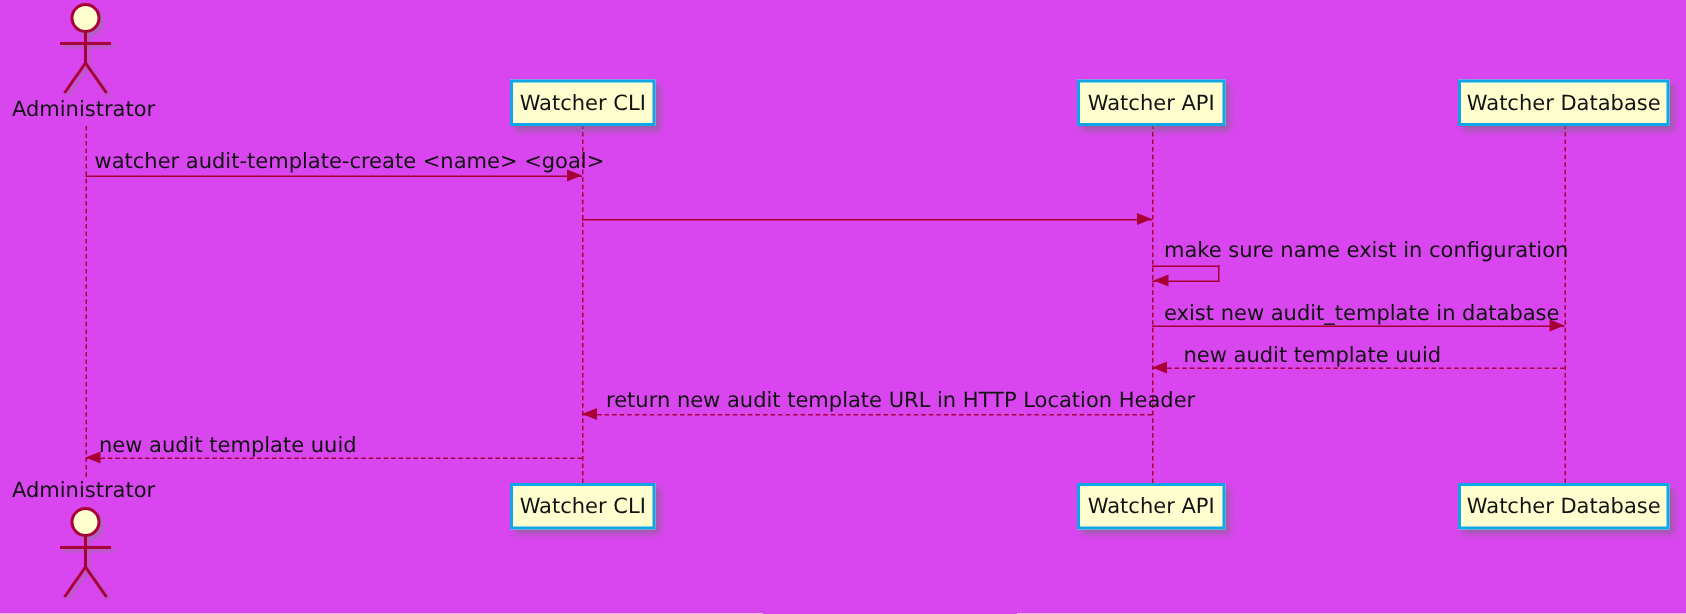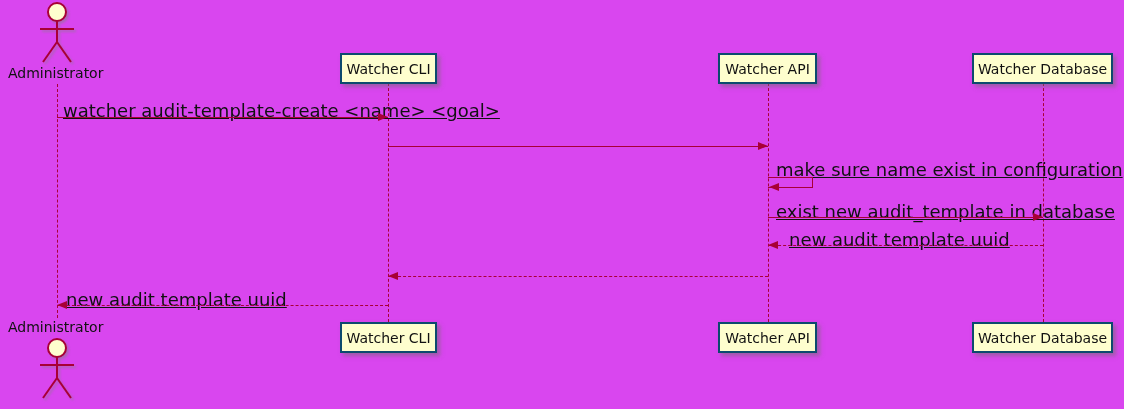--- a/index.html
+++ b/index.html
@@ -3,27 +3,27 @@
 <meta charset="utf-8">
 <style>
   html,body { margin:0; padding:0; background:#ffffff; }
   .stage {
     position:relative; width:1124px; height:409px; background:#d946ef;
     font-family:"DejaVu Sans","Liberation Sans",sans-serif; color:#111; overflow:hidden;
   }
   .lifeline { position:absolute; width:0; border-left:1px dashed #a80036; }
   .pbox {
     position:absolute; box-sizing:border-box; height:31px;
-    background:#fefece; border:2px solid #0c4a6e;
+    background:#fefece; border:2px solid #0ea5e9;
     box-shadow:3px 3px 4px rgba(110,110,110,.55);
     display:flex; align-items:center; justify-content:center;
     font-size:14px; white-space:nowrap;
   }
   .actor-label { position:absolute; font-size:14px; white-space:nowrap; }
-  .msg-label { position:absolute; font-size:18px; white-space:nowrap;text-decoration:underline; }
+  .msg-label { position:absolute; font-size:14px; white-space:nowrap; }
   .line { position:absolute; height:0; border-top:1px solid #a80036; }
   .line.dashed { border-top-style:dashed; }
   .arr { position:absolute; width:0; height:0; border-top:4px solid transparent; border-bottom:4px solid transparent; }
   .arr.right { border-left:10px solid #a80036; }
   .arr.left  { border-right:10px solid #a80036; }
   .selfloop { position:absolute; box-sizing:border-box; border:1px solid #a80036; border-left:none; }
   svg.actor-fig { position:absolute; filter:drop-shadow(2px 2px 1px rgba(130,130,130,.5)); }
   svg.actor-fig * { stroke:#a80036; stroke-width:2; fill:none; }
   svg.actor-fig circle { fill:#fefece; }
 </style>
@@ -75,20 +75,21 @@
   <div class="arr left" style="left:769px; top:183px;"></div>
 
   <div class="msg-label" style="left:776px; top:201px;">exist new audit_template in database</div>
   <div class="line" style="left:768px; top:217px; width:275px;"></div>
   <div class="arr right" style="left:1033px; top:213px;"></div>
 
   <div class="msg-label" style="left:789px; top:229px;">new audit template uuid</div>
   <div class="line dashed" style="left:768px; top:245px; width:275px;"></div>
   <div class="arr left" style="left:768px; top:241px;"></div>
 
+  <div class="msg-label" style="left:404px; top:259px;">return new audit template URL in HTTP Location Header</div>
   <div class="line dashed" style="left:388px; top:276px; width:380px;"></div>
   <div class="arr left" style="left:388px; top:272px;"></div>
 
   <div class="msg-label" style="left:66px; top:289px;">new audit template uuid</div>
   <div class="line dashed" style="left:57px; top:305px; width:331px;"></div>
   <div class="arr left" style="left:57px; top:301px;"></div>
 
 </div>
 
 </body></html>

